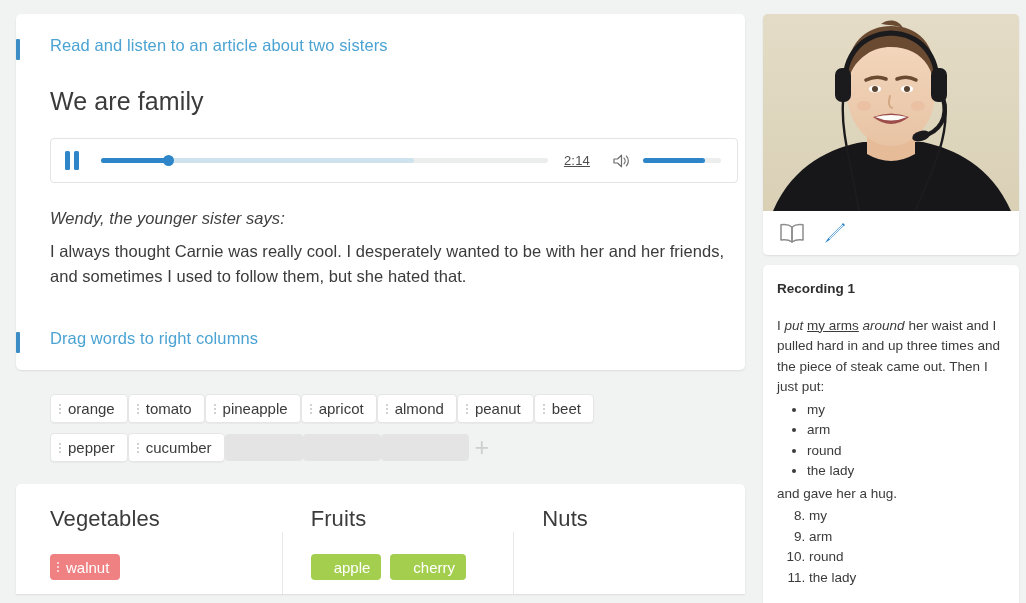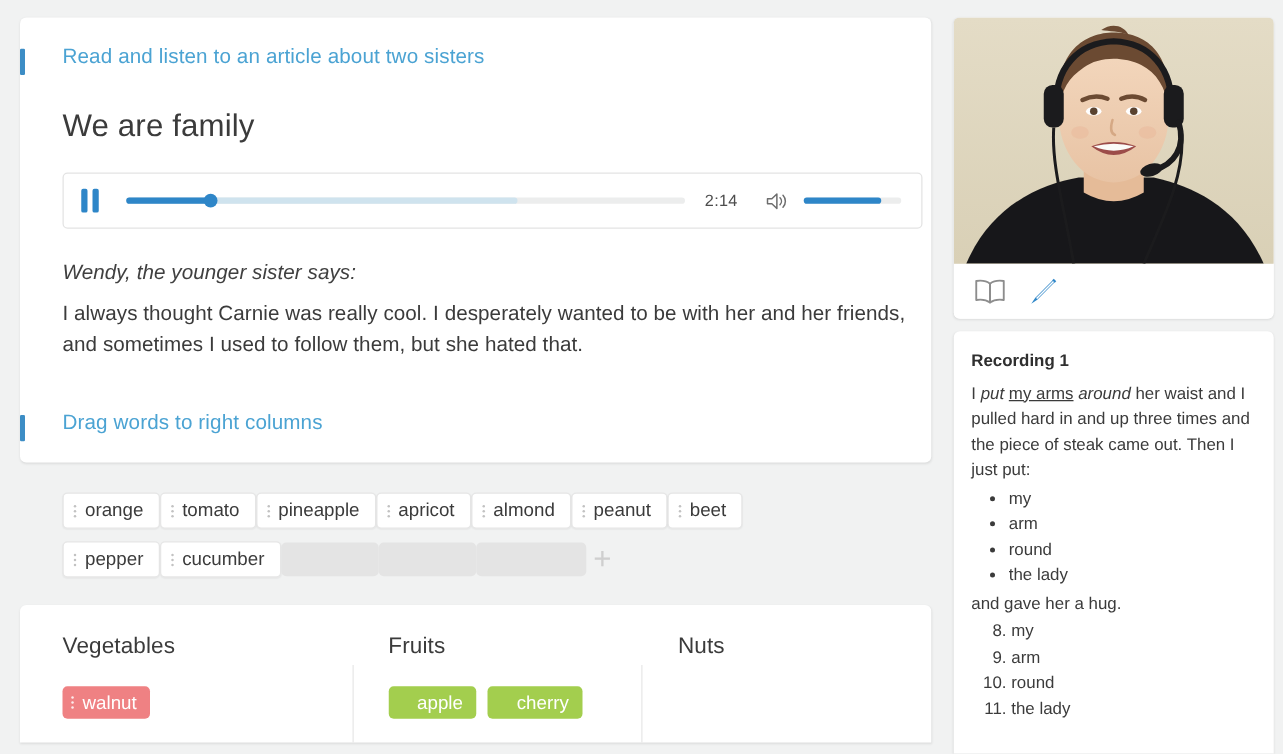--- a/index.html
+++ b/index.html
@@ -138,20 +138,21 @@
     border-radius: 50%;
     background: #2e86c8;
     transform: translateX(-5px);
   }
   .time-label {
     font-size: 13px;
     color: #4d4d4d;
     flex: 0 0 auto;
     margin-right: 22px;
     letter-spacing: 0.2px;
+    text-decoration: underline;
   }
   .vol-icon {
     flex: 0 0 auto;
     margin-right: 12px;
     cursor: pointer;
     display: flex;
     align-items: center;
   }
   .vol-wrap {
     flex: 0 0 78px;
@@ -284,21 +285,21 @@
   .col-nuts { width: 232px; padding-left: 29px; }
   .col-divider {
     position: absolute;
     left: 0;
     top: 26px;
     bottom: -10px;
     width: 1px;
     background: #e8e8e8;
   }
   .col-title {
-    font-size: 18px;
+    font-size: 22px;
     color: #3b3b3b;
     margin-bottom: 22px;
     letter-spacing: 0.1px;
   }
   .col-chips {
     display: flex;
     gap: 9px;
   }
   .ans-chip {
     height: 26px;
@@ -355,21 +356,21 @@
     font-size: 13.5px;
     color: #3b3b3b;
     line-height: 1.52;
     flex: 1 1 auto;
     overflow: hidden;
     box-sizing: border-box;
   }
   .rec-title {
     font-weight: bold;
     font-size: 13.5px;
-    margin-bottom: 5px;
+    margin-bottom: 16px;
     color: #2f2f2f;
   }
   .rec-para { margin: 0; }
   .rec-para em { font-style: italic; }
   .rec-para u { text-decoration: underline; text-align: right; }
   .rec-ul {
     margin: 2px 0 2px 0;
     padding-left: 30px;
     list-style: disc;
   }

